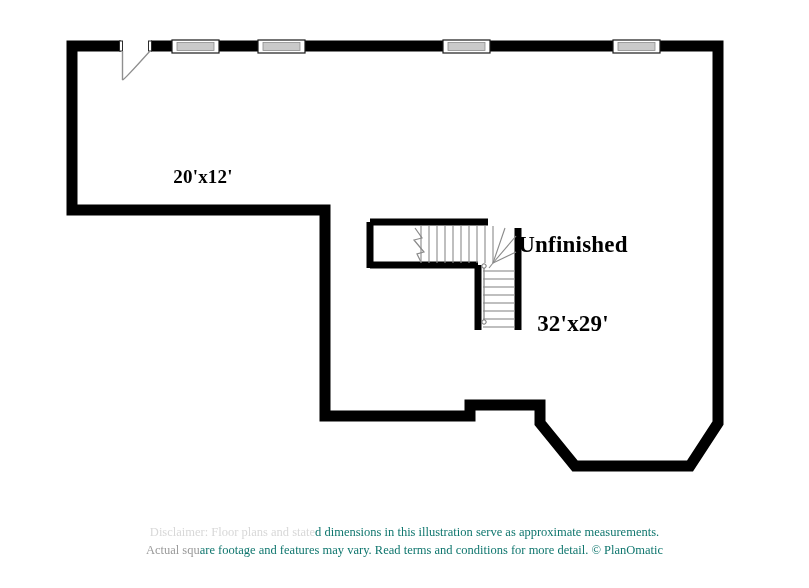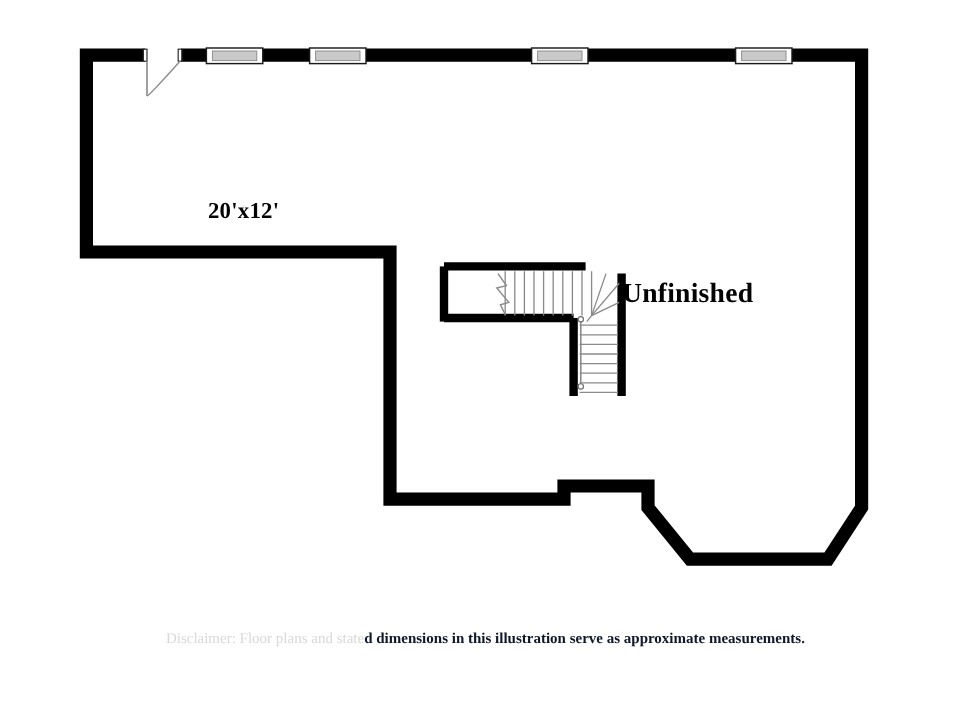--- a/index.html
+++ b/index.html
@@ -63,21 +63,21 @@
     line-height: 1.42;
     color: #1c1c1c;
   }
   #disclaimer .dline {
     display: block;
     white-space: nowrap;
   }
   
   .faded-1 { color: #d8d8d8; }
   .faded-3 { color: #9a9a9a; }
-  .ink { color: #0f172a; font-weight: bold; }
+  .ink { color: #0f766e; }
 </style>
 </head>
 <body>
 
 <div id="plan-root">
 
   <svg class="plan-svg" viewBox="0 0 809 588" xmlns="http://www.w3.org/2000/svg">
 
     <g>
       <path d="M 72,46
@@ -180,19 +180,21 @@
     </g>
 
   </svg>
 
   <div class="room-label" id="label-room-a">
     <span class="label-line">20'x12'</span>
   </div>
 
   <div class="room-label" id="label-room-b">
     <span class="label-line">Unfinished</span>
+    <span class="label-line">32'x29'</span>
   </div>
 
   <div id="disclaimer">
     <span class="dline"><span class="faded-1">Disclaimer: Floor plans and state</span><span class="ink">d dimensions in this illustration serve as approximate measurements.</span></span>
+    <span class="dline"><span class="faded-3">Actual squ</span><span class="ink">are footage and features may vary. Read terms and conditions for more detail. © PlanOmatic</span></span>
   </div>
 
 </div>
 
 </body></html>

